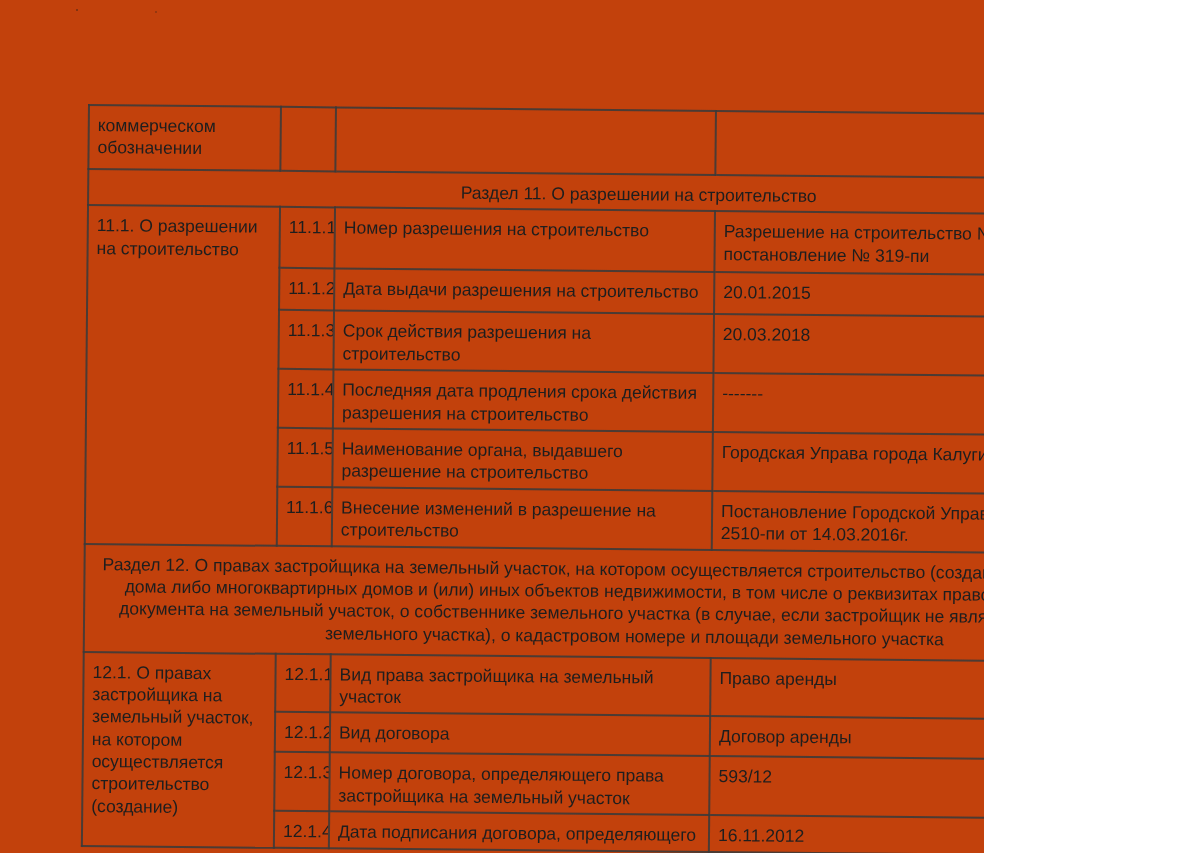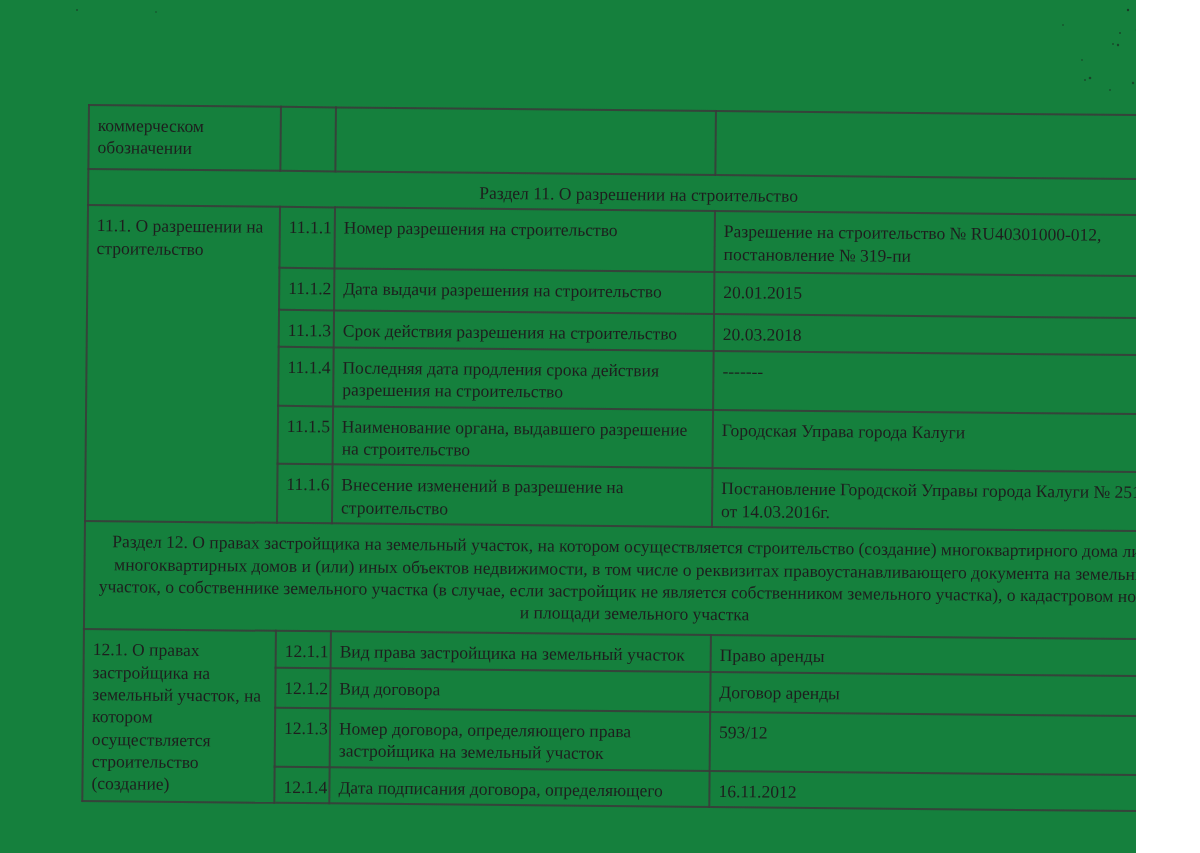--- a/index.html
+++ b/index.html
@@ -2,25 +2,25 @@
 <html><head>
 <meta charset="utf-8">
 <style>
   html, body {
     margin: 0;
     padding: 0;
     background: #ffffff;
   }
   .page {
     position: relative;
-    width: 1136px;
+    width: 984px;
     height: 853px;
-    background: #15803d;
+    background: #c2410c;
     overflow: hidden;
-    font-family: Liberation Serif, serif;
+    font-family: Liberation Sans, sans-serif;
     color: #1e1e1e;
   }
   .table-wrap {
     position: absolute;
     left: 88px;
     top: 104px;
     width: 1101px;
     transform: rotate(0.55deg);
     transform-origin: 0 0;
   }
@@ -39,21 +39,20 @@
     overflow: hidden;
   }
   td.group-label {
     padding-top: 9px;
     padding-left: 9px;
   }
   td.num-cell {
     padding-left: 4px;
     padding-right: 2px;
     white-space: nowrap;
-    border-radius: 6px;
   }
   td.desc-cell {
     padding-left: 9px;
   }
   td.value-cell {
     padding-top: 11px;
     padding-left: 10px;
   }
   td.section-header {
     text-align: center;

